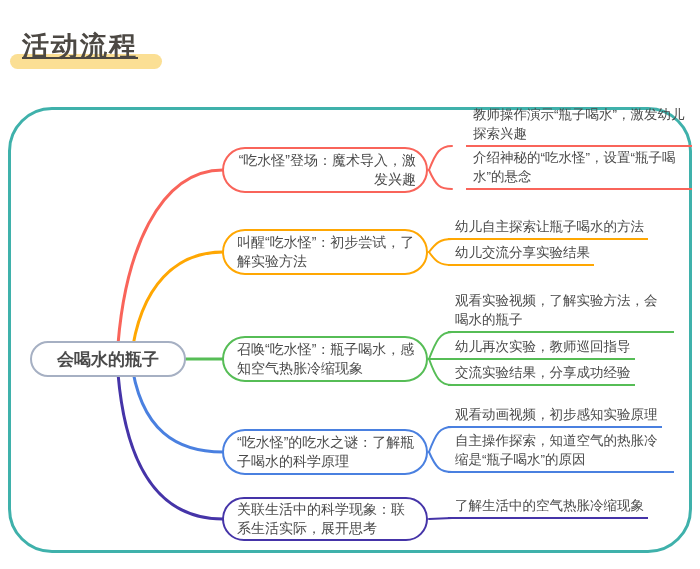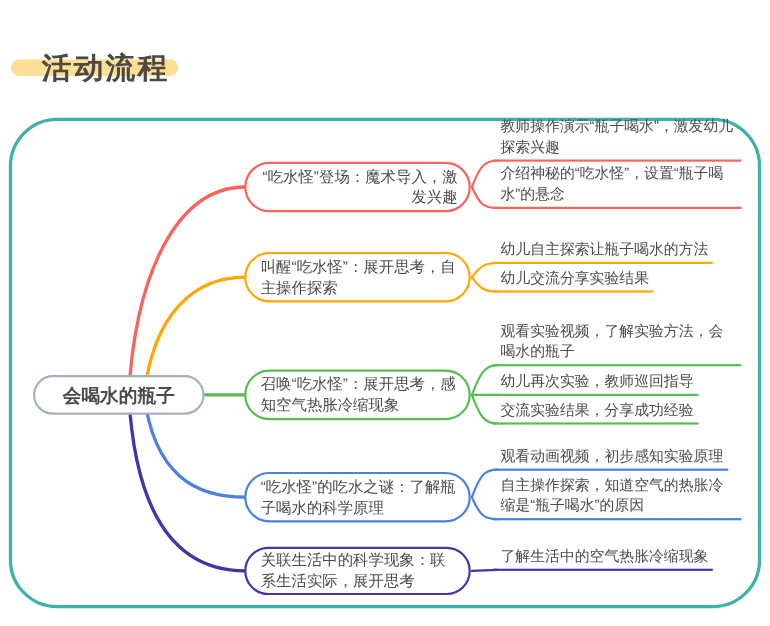--- a/index.html
+++ b/index.html
@@ -7,22 +7,22 @@
     position:relative; width:700px; height:569px; overflow:hidden;
     font-family:"Liberation Sans","DejaVu Sans",sans-serif; background:#ffffff;
   }
 
   
   .title-hl {
     position:absolute; left:10px; top:54px; width:152px; height:15px;
     background:#fbdf94; border-radius:8px;
   }
   .page-title {
-    position:absolute; left:22px; top:28px; margin:16px;
-    font-size:27px; font-weight:bold; color:#4c4843; letter-spacing:2px;
+    position:absolute; left:22px; top:28px; margin:0;
+    font-size:27px; font-weight:bold; color:#4c4843; letter-spacing:2px;text-decoration:underline;
   }
 
   
   .map-frame {
     position:absolute; left:8px; top:107px; width:684px; height:446px;
     box-sizing:border-box; border:3px solid #3fb1ab; border-radius:44px;
     background:#ffffff;
   }
 
   
@@ -55,21 +55,21 @@
   .b3 { top:336px; border-color:#56bd56; }
   .b4 { top:429px; border-color:#4a80e0; }
   .b5 { top:497px; height:44px; border-color:#4534a8; }
 
   .leaf {
     position:absolute; left:448px; max-width:215px; width:max-content;
     font-size:13.5px; line-height:19px; color:#4a4a4a;
     padding:0 4px 2px 7px; border-bottom:2px solid; background:transparent;
     z-index:2;
   }
-  .c-red    { border-color:#f9645a; }
+  .c-red    { border-color:#f9645a;margin-left:18px; }
   .c-orange { border-color:#ffa702; }
   .c-green  { border-color:#56bd56; }
   .c-blue   { border-color:#4a80e0; }
   .c-purple { border-color:#4534a8; }
 
   .l-b1c1 { bottom:422px; }
   .l-b1c2 { bottom:379px; }
   .l-b2c1 { bottom:329px; }
   .l-b2c2 { bottom:303px; }
   .l-b3c1 { bottom:236px; }
@@ -105,22 +105,22 @@
     <path class="sub-link s-green" d="M429,359 L452,359"></path>
     <path class="sub-link s-green" d="M429,359 C436,378 440,385 452,385"></path>
     <path class="sub-link s-blue" d="M429,452 C436,433 440,427 452,427"></path>
     <path class="sub-link s-blue" d="M429,452 C436,468 440,472 452,472"></path>
     <path class="sub-link s-purple" d="M429,519 L452,518"></path>
   </svg>
 
   <div class="root-node">会喝水的瓶子</div>
 
   <div class="branch b1">“吃水怪”登场：魔术导入，激发兴趣</div>
-  <div class="branch b2">叫醒“吃水怪”：展开思考，自主操作探索</div>
-  <div class="branch b3">召唤“吃水怪”：展开思考，感知空气热胀冷缩现象</div>
+  <div class="branch b2">叫醒“吃水怪”：初步尝试，了解实验方法</div>
+  <div class="branch b3">召唤“吃水怪”：瓶子喝水，感知空气热胀冷缩现象</div>
   <div class="branch b4">“吃水怪”的吃水之谜：了解瓶子喝水的科学原理</div>
   <div class="branch b5">关联生活中的科学现象：联系生活实际，展开思考</div>
 
   <div class="leaf c-red l-b1c1">教师操作演示“瓶子喝水”，激发幼儿探索兴趣</div>
   <div class="leaf c-red l-b1c2">介绍神秘的“吃水怪”，设置“瓶子喝水”的悬念</div>
   <div class="leaf c-orange l-b2c1">幼儿自主探索让瓶子喝水的方法</div>
   <div class="leaf c-orange l-b2c2">幼儿交流分享实验结果</div>
   <div class="leaf c-green l-b3c1">观看实验视频，了解实验方法，会喝水的瓶子</div>
   <div class="leaf c-green l-b3c2">幼儿再次实验，教师巡回指导</div>
   <div class="leaf c-green l-b3c3">交流实验结果，分享成功经验</div>

